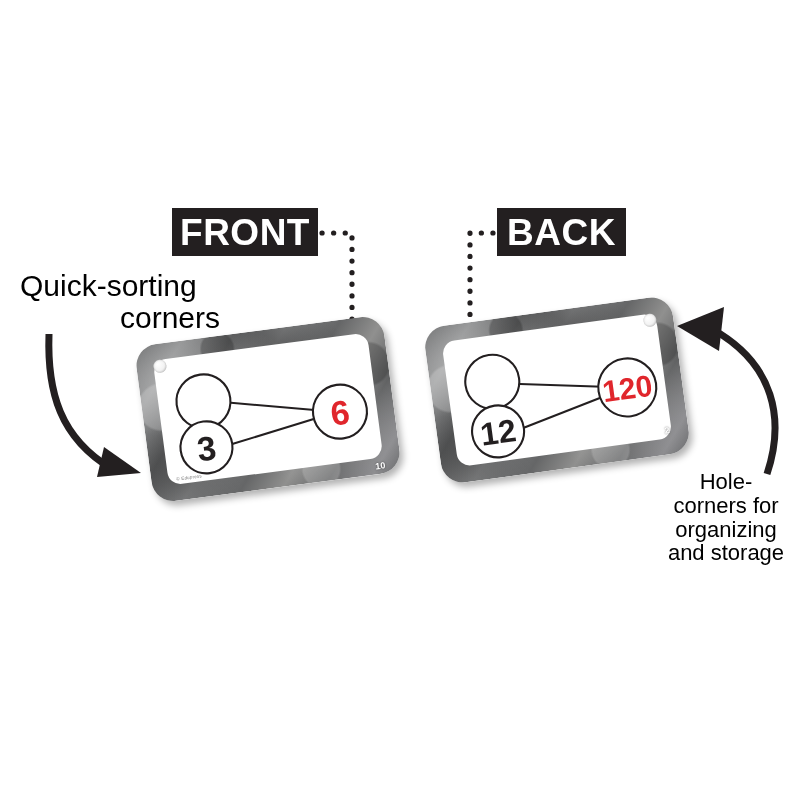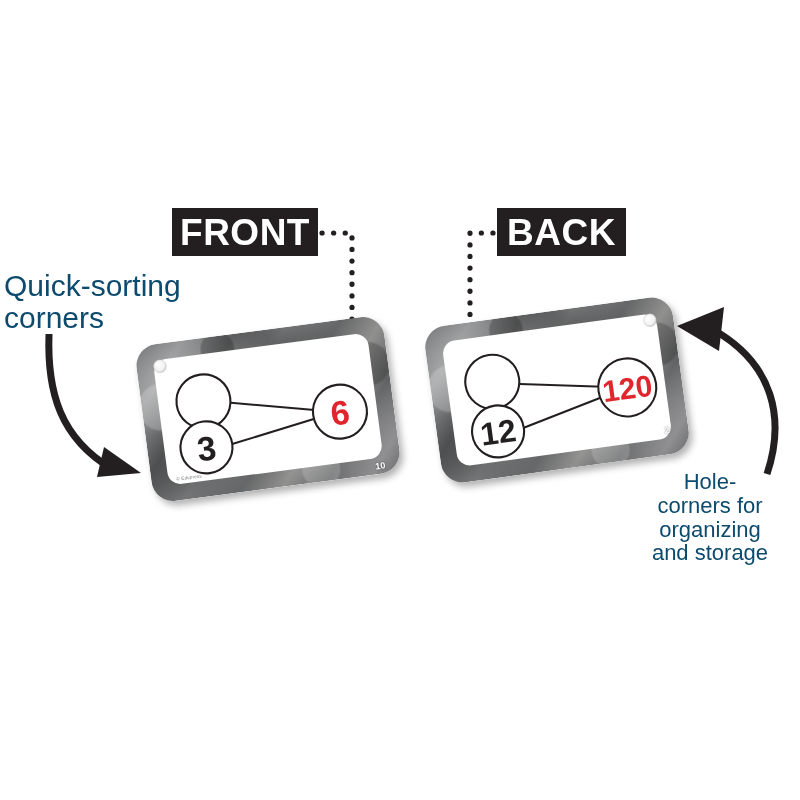--- a/index.html
+++ b/index.html
@@ -47,33 +47,34 @@
     left: 497px;
     top: 208px;
     width: 129px;
     height: 48px;
     font-size: 37px;
   }
 
   
   .callout {
     position: absolute;
-    color: #0c4a6e;
+    color: #000000;
     font-family: "Liberation Sans", sans-serif;
     font-weight: normal;
     line-height: 1.08;
+    margin-left: 16px;
   }
   #callout-sorting {
     left: 4px;
     top: 270px;
     width: 200px;
     font-size: 30px;
     text-align: left;
   }
-  #callout-sorting .ln2 { display: block; text-align: left; }
+  #callout-sorting .ln2 { display: block; text-align: right; }
   #callout-hole {
     left: 620px;
     top: 470px;
     width: 180px;
     font-size: 22px;
     text-align: center;
   }
 
   
   #vector-layer {

